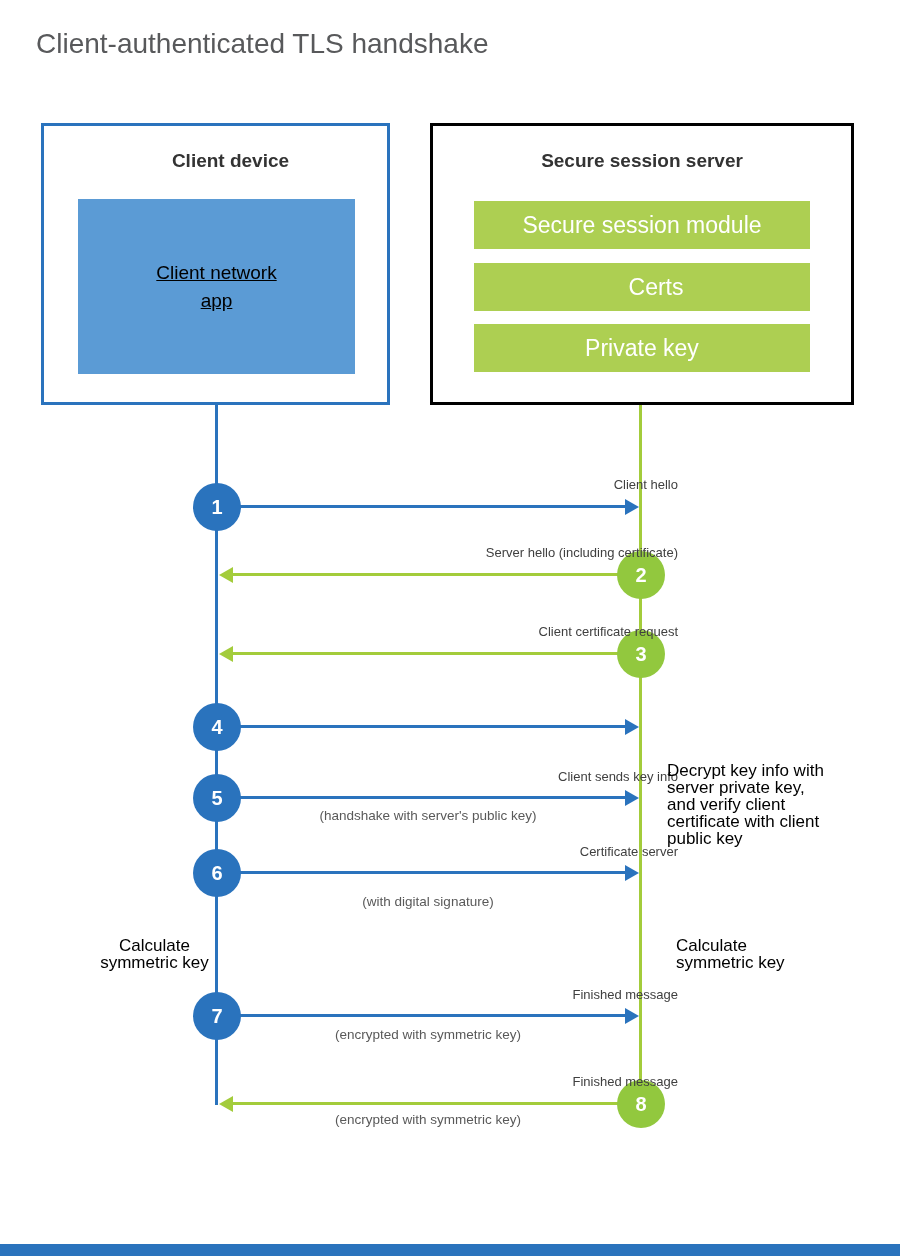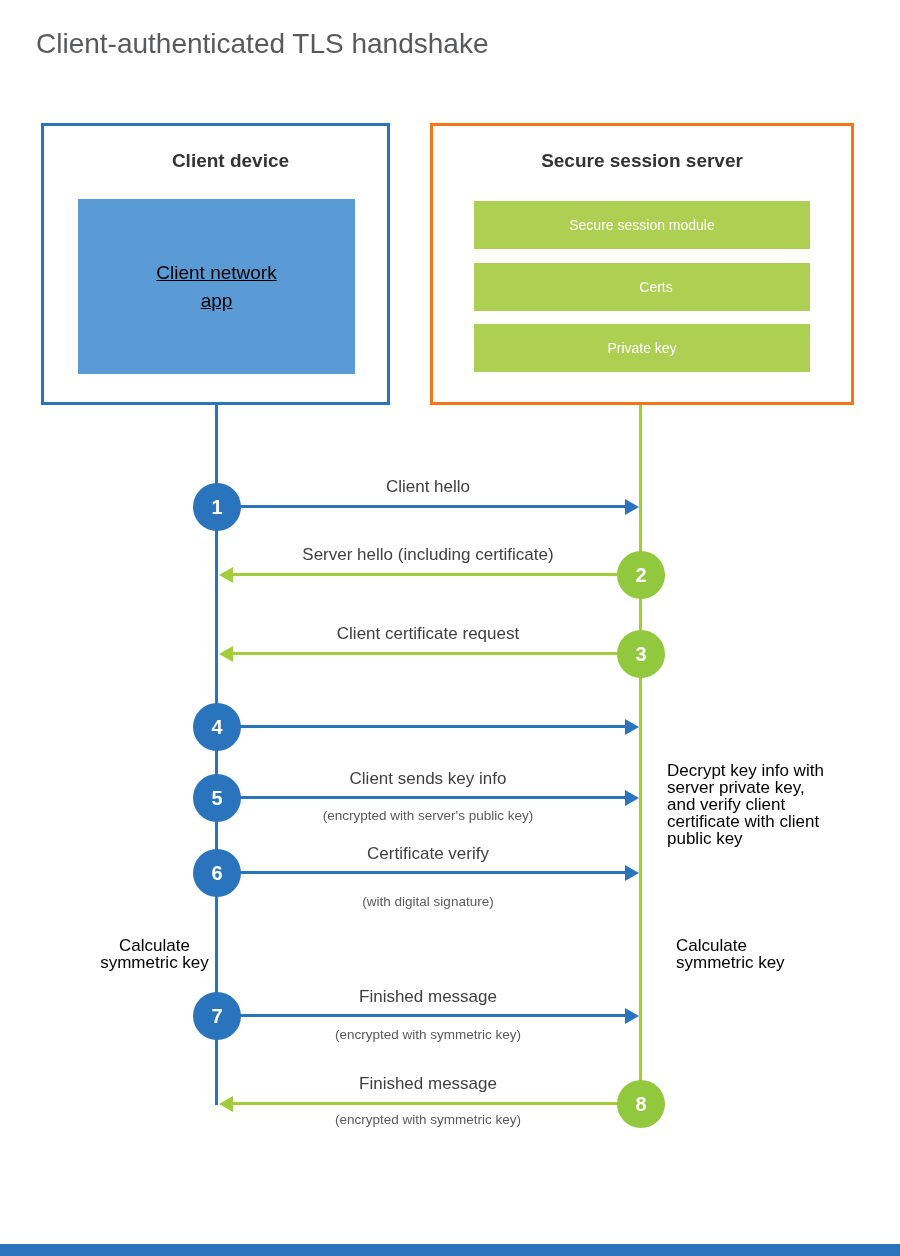--- a/index.html
+++ b/index.html
@@ -32,21 +32,21 @@
   }
   .client-box {
     left: 41px;
     width: 349px;
     border: 3px solid #2a73bd;
     padding-left: 30px;
   }
   .server-box {
     left: 430px;
     width: 424px;
-    border: 3px solid #f97316;
+    border: 3px solid #000000;
   }
   .box-title {
     margin-top: 24px;
     text-align: center;
     font-size: 19px;
     font-weight: 700;
     color: #333333;
   }
   .client-app {
     position: absolute;
@@ -68,21 +68,21 @@
     line-height: 1.45;
     text-decoration: underline;
   }
   .server-bar {
     position: absolute;
     left: 41px;
     width: 336px;
     height: 48px;
     background: #adcf52;
     color: #ffffff;
-    font-size: 14px;
+    font-size: 23px;
     text-align: center;
     line-height: 48px;
   }
   .bar1 { top: 75px; }
   .bar2 { top: 137px; padding-left: 28px; }
   .bar3 { top: 198px; }
 
   
   .vline {
     position: absolute;
@@ -130,22 +130,22 @@
     z-index: 2;
   }
   .c-blue  { background: #2a73bd; }
   .c-green { background: #92c83e; }
 
   
   .msg-label {
     position: absolute;
     left: 178px;
     width: 500px;
-    text-align: center;
-    font-size: 17px;
+    text-align: right;
+    font-size: 13px;
     color: #404040;
     z-index: 3;
   }
   .sub-label {
     position: absolute;
     left: 178px;
     width: 500px;
     text-align: center;
     font-size: 13.5px;
     color: #595959;
@@ -215,25 +215,25 @@
 
   <div class="arrow blue right" style="top:725px">
       <i class="head"></i>
     </div>
   <div class="circle c-blue" style="top:703px;left:193px">4</div>
 
   <div class="msg-label" style="top:769px">Client sends key info</div>
   <div class="arrow blue right" style="top:796px">
       <i class="head"></i>
     </div>
-  <div class="sub-label" style="top:808px">(encrypted with server's public key)</div>
+  <div class="sub-label" style="top:808px">(handshake with server's public key)</div>
   <div class="circle c-blue" style="top:774px;left:193px">5</div>
   <div class="side-note decrypt-note">Decrypt key info with server private key, and verify client certificate with client public key</div>
 
-  <div class="msg-label" style="top:844px">Certificate verify</div>
+  <div class="msg-label" style="top:844px">Certificate server</div>
   <div class="arrow blue right" style="top:871px">
       <i class="head"></i>
     </div>
   <div class="sub-label" style="top:894px">(with digital signature)</div>
   <div class="circle c-blue" style="top:849px;left:193px">6</div>
 
   <div class="side-note calc-left">Calculate symmetric key</div>
   <div class="side-note calc-right">Calculate symmetric key</div>
 
   <div class="msg-label" style="top:987px">Finished message</div>

